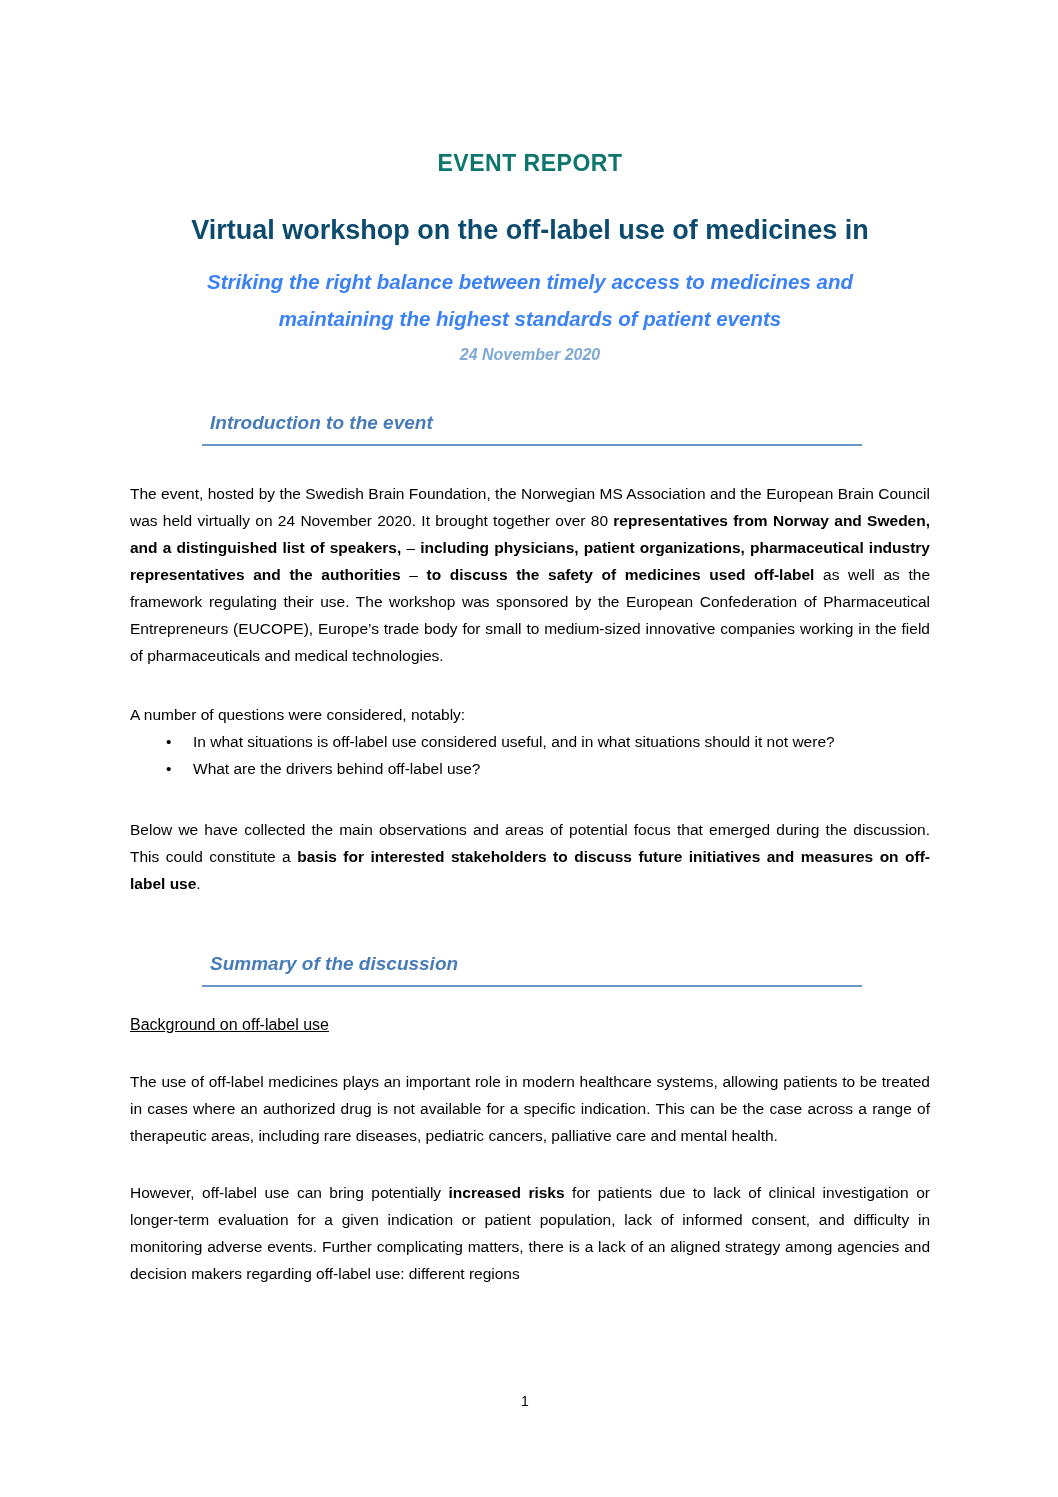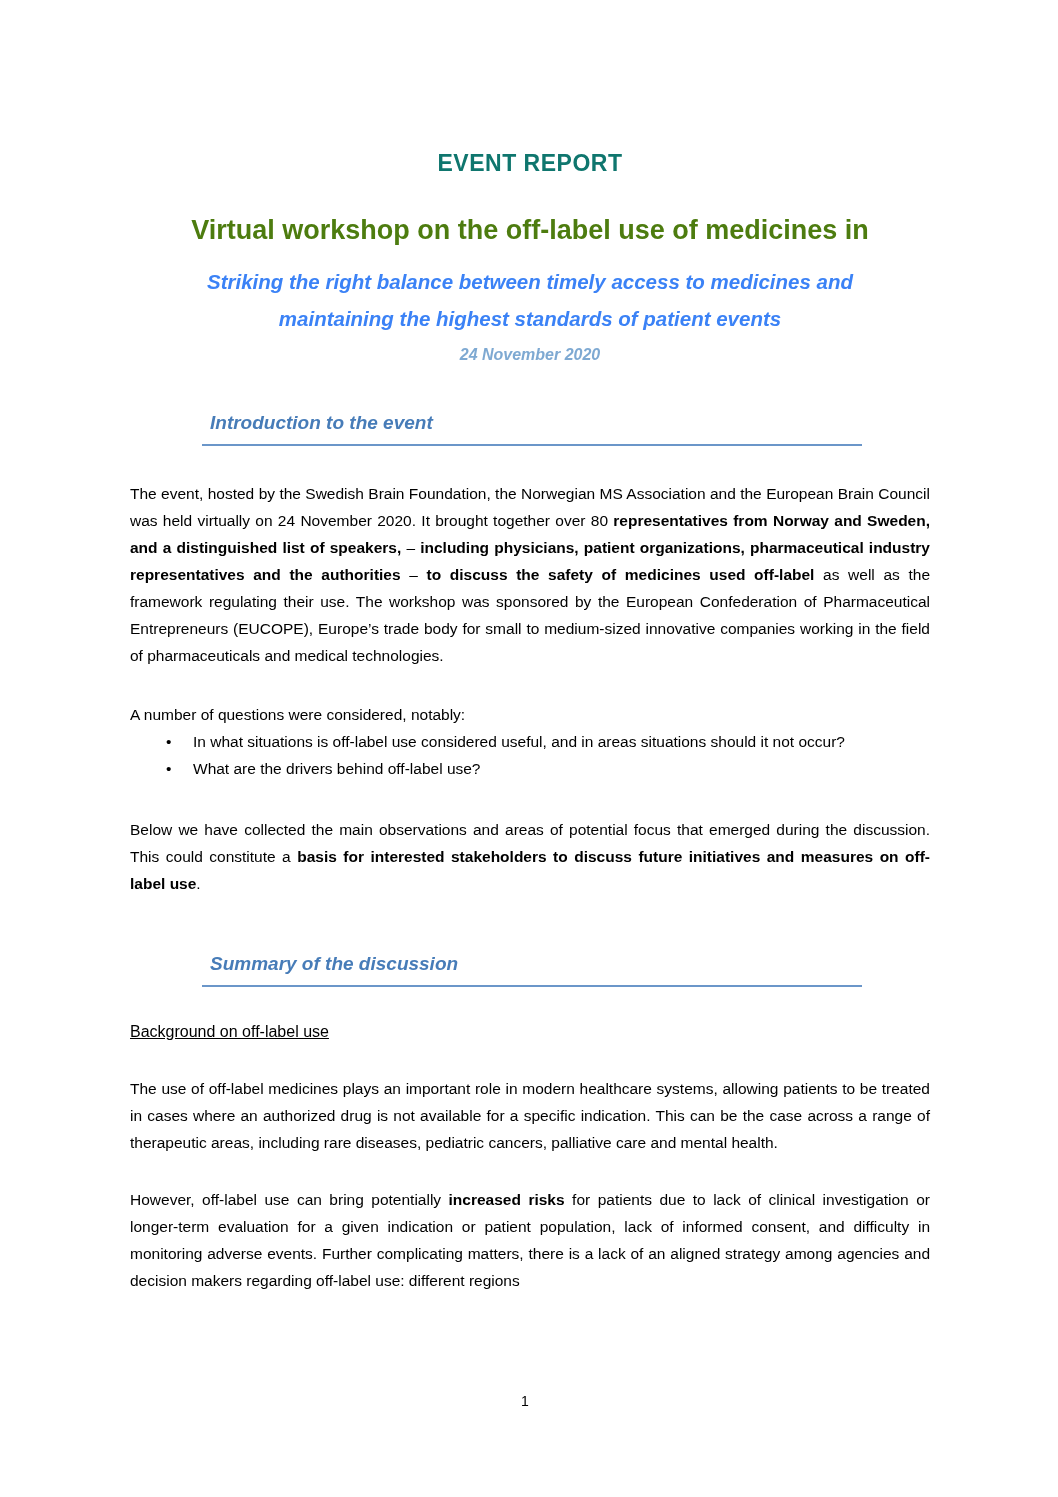--- a/index.html
+++ b/index.html
@@ -9,21 +9,21 @@
     background: #ffffff; overflow: hidden;
     font-family: "Liberation Sans", sans-serif; color: #000;
     padding: 150px 128px 0 130px;
   }
   .kicker {
     text-align: center; font-size: 23px; font-weight: 700;
     color: #0f766e; letter-spacing: 0.5px;
   }
   .doc-title {
     margin: 30px 0 0 0; text-align: center; font-size: 27px; font-weight: 700;
-    color: #4d7c0f; line-height: 1.75;
+    color: #0c4a6e; line-height: 1.75;
   }
   .doc-subtitle {
     margin: 10px 0 0 0; text-align: center; font-size: 20.5px; font-weight: 700;
     font-style: italic; color: #3b82f6; line-height: 1.8;
   }
   .doc-date {
     margin: 8px 0 0 0; text-align: center; font-size: 16px; font-weight: 700;
     font-style: italic; color: #7ea9d2;
   }
   .section-heading {
@@ -42,21 +42,21 @@
   ul.q-list { margin: 0; padding: 0; list-style: none; }
   ul.q-list li {
     position: relative; padding-left: 63px; font-size: 15.5px; line-height: 27px;
     text-align: justify;
   }
   ul.q-list li::before {
     content: "\2022"; position: absolute; left: 36px; top: 0;
     font-size: 15.5px;
   }
   .sub-heading {
-    margin: 31px 0 0 0; font-size: 16px; text-decoration: underline;
+    margin: 24px 0 0 0; font-size: 16px; text-decoration: underline;
     line-height: 27px;
   }
   .gap-lg { margin-top: 56px; }
   .page-number {
     position: absolute; left: 0; right: 8px; bottom: 88px;
     text-align: center; font-size: 14px;
   }
   .b { font-weight: 700; }
 </style>
 </head>
@@ -73,21 +73,21 @@
   <div class="doc-date">24 November 2020</div>
 
   <div class="section-heading">Introduction to the event</div>
   <hr class="section-rule">
 
   <p class="body-para" style="margin-top:34px"><span>The event, hosted by the Swedish Brain Foundation, the Norwegian MS Association and the European Brain Council was held virtually on 24 November 2020. It brought together over 80 </span><span class="b">representatives from Norway and Sweden, and a distinguished list of speakers,</span><span> – </span><span class="b">including physicians, patient organizations, pharmaceutical industry representatives and the authorities</span><span> – </span><span class="b">to discuss the safety of medicines used off-label</span><span> as well as the framework regulating their use. The workshop was sponsored by the European Confederation of Pharmaceutical Entrepreneurs (EUCOPE), Europe’s trade body for small to medium-sized innovative companies working in the field of pharmaceuticals and medical technologies.</span></p>
 
   <p class="lead-line">A number of questions were considered, notably:</p>
 
   <ul class="q-list">
-    <li>In what situations is off-label use considered useful, and in areas situations should it not occur?</li>
+    <li>In what situations is off-label use considered useful, and in what situations should it not were?</li>
     <li>What are the drivers behind off-label use?</li>
   </ul>
 
   <p class="body-para" style="margin-top:34px"><span>Below we have collected the main observations and areas of potential focus that emerged during the discussion. This could constitute a </span><span class="b">basis for interested stakeholders to discuss future initiatives and measures on off-label use</span><span>.</span></p>
 
   <div class="section-heading gap-lg">Summary of the discussion</div>
   <hr class="section-rule">
 
   <div class="sub-heading">Background on off-label use</div>
 

